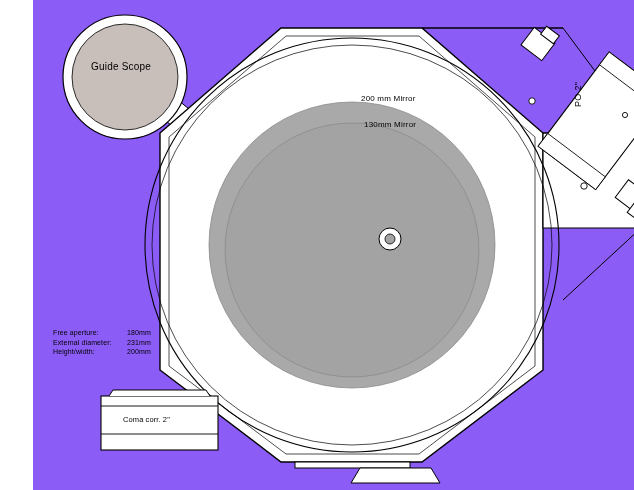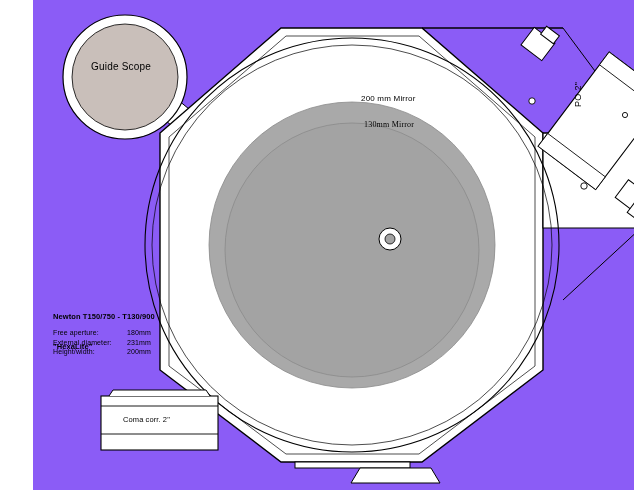--- a/index.html
+++ b/index.html
@@ -160,30 +160,26 @@
       <rect x="262" y="462" width="115" height="6" fill="#ffffff" stroke="#000000" stroke-width="1"></rect>
       <path d="M 327 468 L 398 468 L 407 483 L 318 483 Z" fill="#ffffff" stroke="#000000" stroke-width="1"></path>
     </g>
 
   </svg>
 
   <div class="lbl lbl-guide" style="left:58px; top:61px;">Guide Scope</div>
 
   <div class="lbl lbl-mirror" style="left:328px; top:94px;">200 mm Mirror</div>
 
-  <div class="lbl lbl-mirror" style="left:331px; top:120px;font-family:Liberation Serif, serif;">130mm Mirror</div>
+  <div class="lbl lbl-mirror" style="left:331px; top:120px;">130mm Mirror</div>
 
   <div class="lbl lbl-po" style="left:540px; top:107px;">PO 2"</div>
 
   <div class="lbl lbl-coma" style="left:90px; top:415px;">Coma corr. 2"</div>
 
-  <div class="lbl lbl-title" style="left:20px; top:292px;">
-    <div>Newton T150/750 - T130/900</div>
-    <div>"HexaLite"</div>
-  </div>
 
   <div class="spec-table" style="left:20px; top:328px;">
     <div class="spec-row">
       <span class="spec-name">Free aperture:</span>
       <span class="spec-val">180mm</span>
     </div>
     <div class="spec-row">
       <span class="spec-name">External diameter:</span>
       <span class="spec-val">231mm</span>
     </div>

